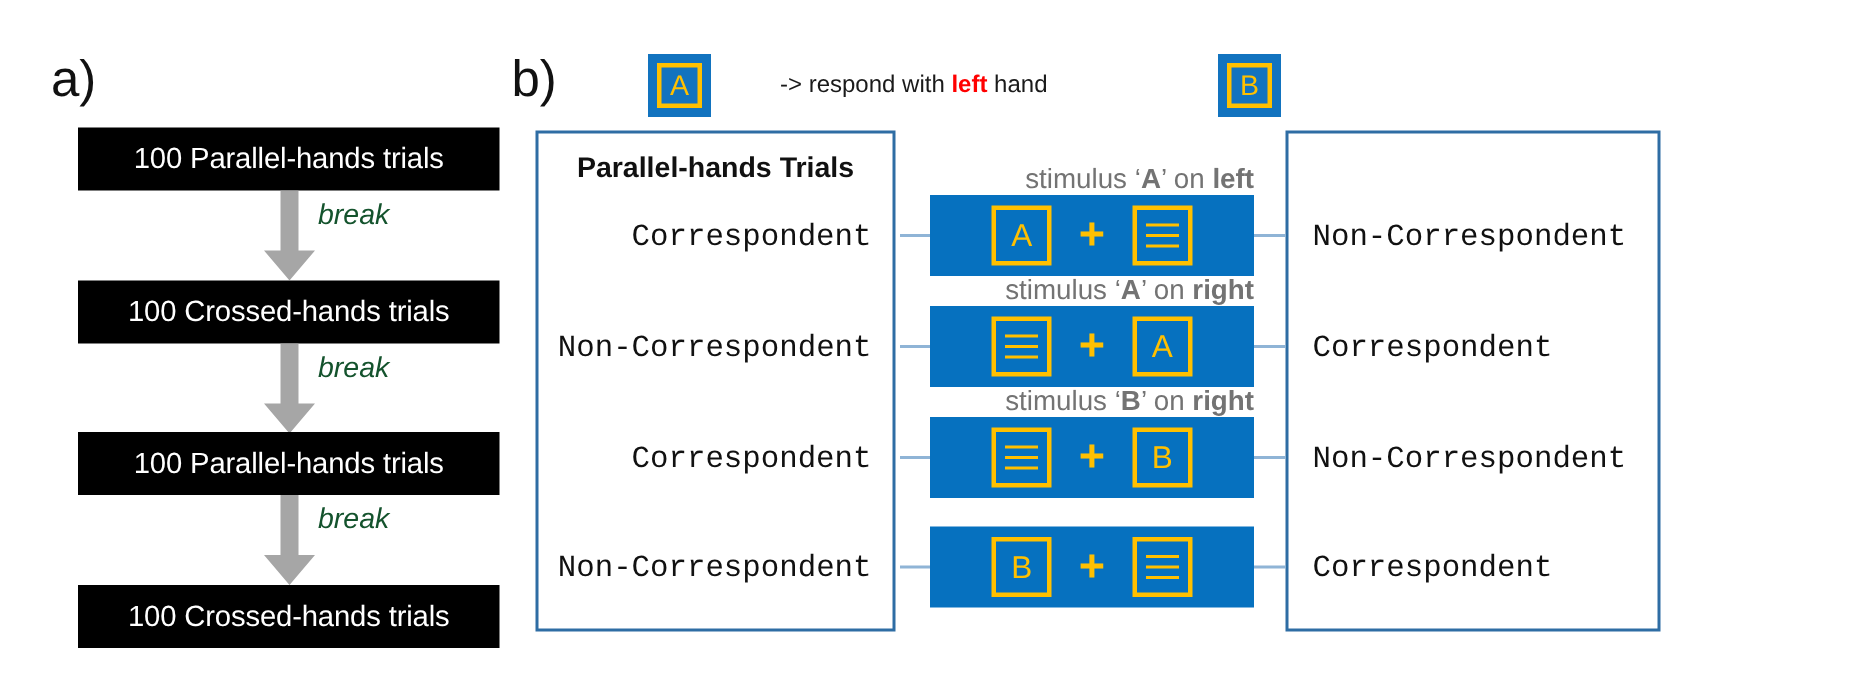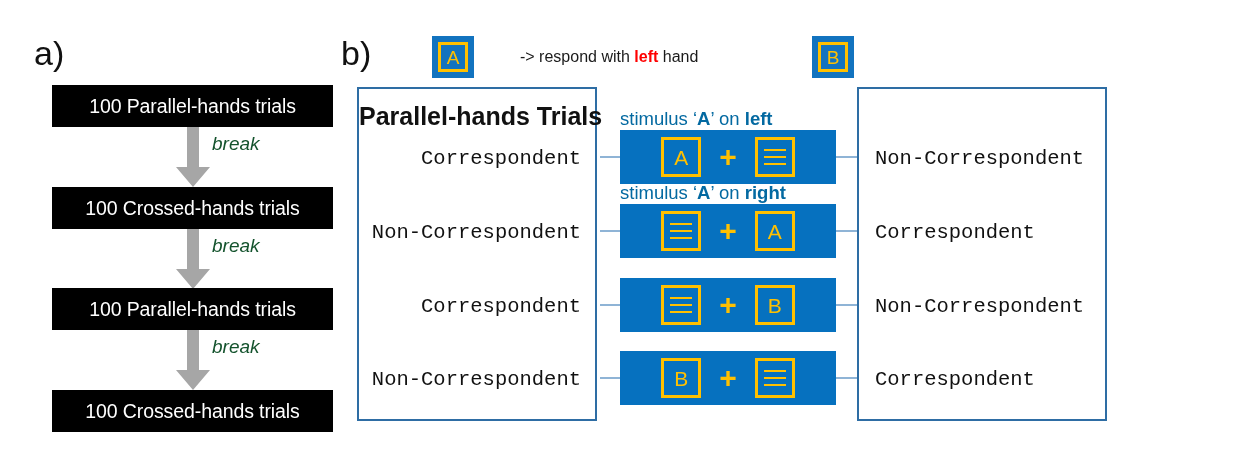--- a/index.html
+++ b/index.html
@@ -135,21 +135,21 @@
     background: #ffffff;
   }
   #side-panel-left  { left: 357px;  width: 240px; }
   #side-panel-right { left: 857px;  width: 250px; }
 
   .side-panel-title {
     position: absolute;
     top: 13px;
     width: 100%;
     text-align: center;
-    font-size: 25px;
+    font-size: 19px;
     font-weight: bold;
     color: #111111;
     font-family: "Liberation Sans", sans-serif;
     white-space: nowrap;
   }
 
   .cond-label {
     position: absolute;
     font-size: 20.5px;
     color: #111111;
@@ -176,23 +176,23 @@
   .conn-y-0 { top: 156px; }
   .conn-y-1 { top: 230px; }
   .conn-y-2 { top: 304px; }
   .conn-y-3 { top: 377px; }
 
   
   .stim-caption {
     position: absolute;
     left: 620px;
     width: 216px;
-    text-align: left;
+    text-align: right;
     font-size: 18.5px;
-    color: #0369a1;
+    color: #737373;
     white-space: nowrap;
     font-family: "Liberation Sans", sans-serif;
     line-height: 1;
   }
   .stim-caption b { font-weight: bold; }
 
   .stim-screen {
     position: absolute;
     left: 620px;
     width: 216px;
@@ -329,20 +329,21 @@
     <div class="stim-screen" id="stim-screen-1">
       <div class="stim-tile">
         <div class="bar"></div>
         <div class="bar"></div>
         <div class="bar"></div>
       </div>
       <div class="fixation">+</div>
       <div class="stim-tile">A</div>
     </div>
 
+    <div class="stim-caption" id="stim-caption-2"><span>stimulus ‘</span><b>B</b><span>’ on </span><b>right</b></div>
     <div class="stim-screen" id="stim-screen-2">
       <div class="stim-tile">
         <div class="bar"></div>
         <div class="bar"></div>
         <div class="bar"></div>
       </div>
       <div class="fixation">+</div>
       <div class="stim-tile">B</div>
     </div>
 

